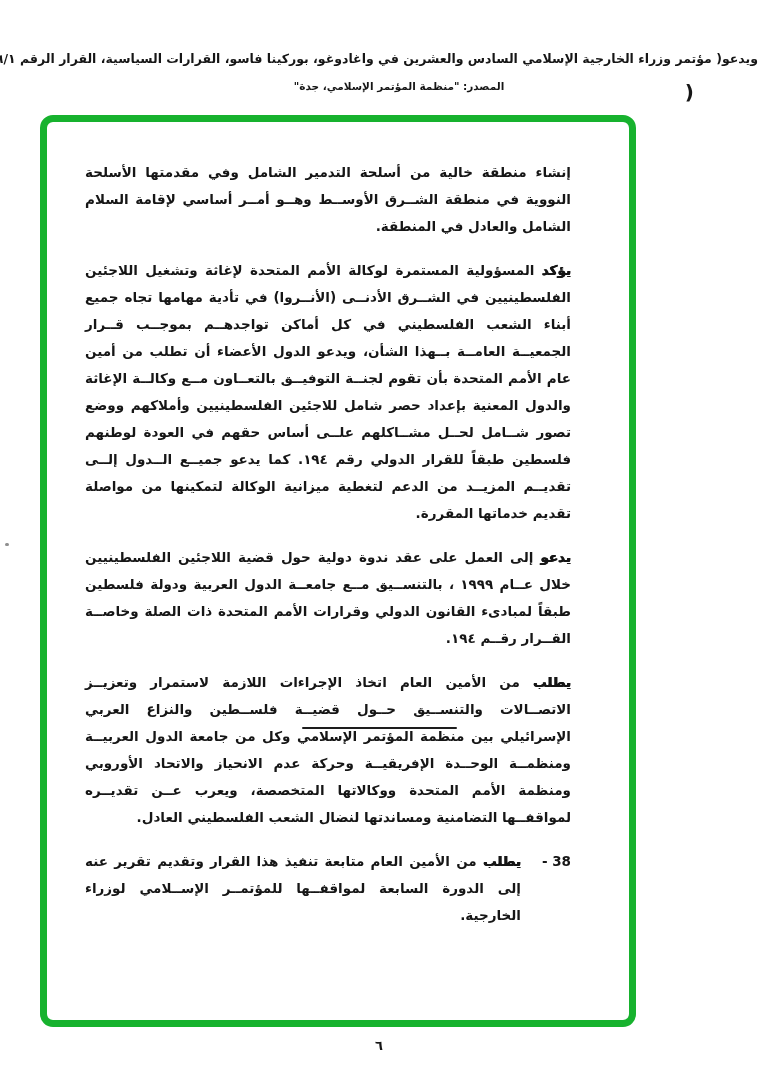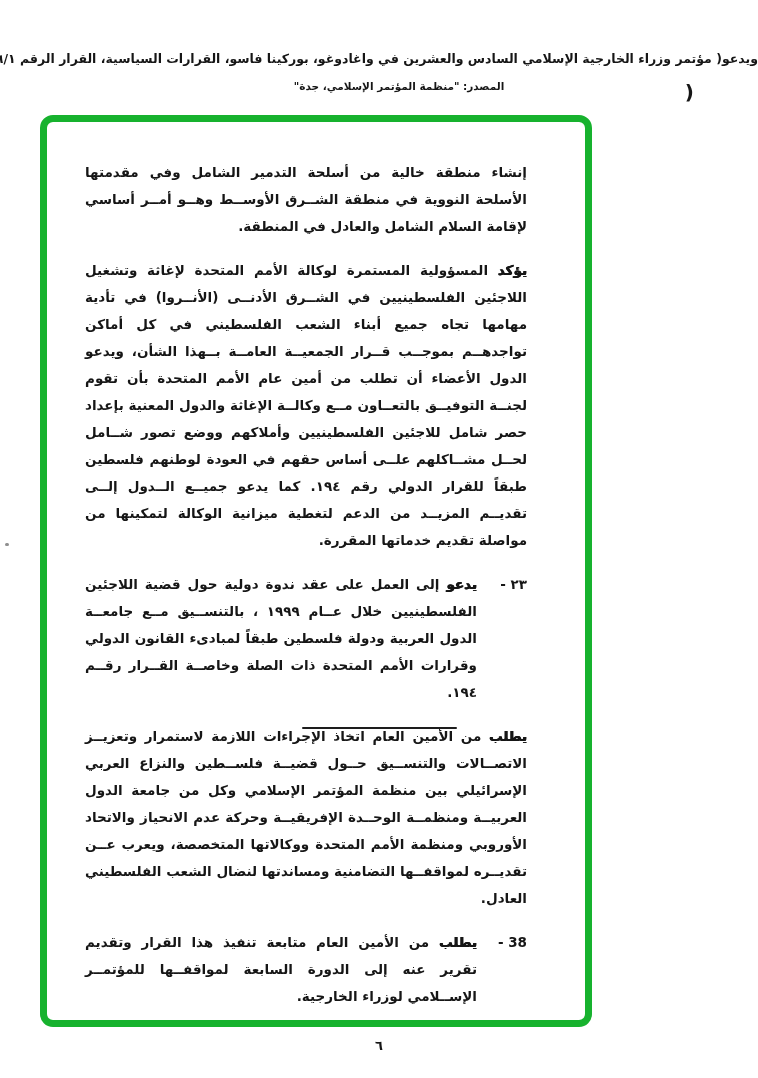--- a/index.html
+++ b/index.html
@@ -23,21 +23,21 @@
     font-size: 10.5px; font-weight: bold; line-height: 16px;
   }
   .ltr-glyph { direction: ltr; unicode-bidi: bidi-override; }
   .stray-paren {
     position: absolute; top: 80px; right: 64px;
     font-size: 20px; font-weight: bold;
   }
   
   .frame {
     position: absolute; left: 40px; top: 115px;
-    width: 552px; height: 912px;
+    width: 596px; height: 912px;
     border: 7px solid #17b22e;
     border-radius: 13px;
     box-sizing: border-box;
     background: #ffffff;
     padding-left: 44px;
   }
   .doc-body {
     position: absolute; inset: 0;
     padding: 37px 58px 0 38px;
     direction: rtl;
@@ -85,21 +85,20 @@
 <div class="frame">
   <div class="doc-body">
 
     <p class="cont-para">إنشاء منطقة خالية من أسلحة التدمير الشامل وفي مقدمتها الأسلحة النووية في منطقة الشــرق الأوســط وهــو أمــر أساسي لإقامة السلام الشامل والعادل في المنطقة.</p>
 
     <div class="res-item">
       <span class="item-body"><span class="lead-word">يؤكد</span><span> المسؤولية المستمرة لوكالة الأمم المتحدة لإغاثة وتشغيل اللاجئين الفلسطينيين في الشــرق الأدنــى (الأنــروا) في تأدية مهامها تجاه جميع أبناء الشعب الفلسطيني في كل أماكن تواجدهــم بموجــب قــرار الجمعيــة العامــة بــهذا الشأن، ويدعو الدول الأعضاء أن تطلب من أمين عام الأمم المتحدة بأن تقوم لجنــة التوفيــق بالتعــاون مــع وكالــة الإغاثة والدول المعنية بإعداد حصر شامل للاجئين الفلسطينيين وأملاكهم ووضع تصور شــامل لحــل مشــاكلهم علــى أساس حقهم في العودة لوطنهم فلسطين طبقاً للقرار الدولي رقم ١٩٤. كما يدعو جميــع الــدول إلــى تقديــم المزيــد من الدعم لتغطية ميزانية الوكالة لتمكينها من مواصلة تقديم خدماتها المقررة.</span></span>
     </div>
 
     <div class="res-item">
-      <span class="marker">٢٣ -</span>
       <span class="item-body"><span class="lead-word">يدعو</span><span> إلى العمل على عقد ندوة دولية حول قضية اللاجئين الفلسطينيين خلال عــام ١٩٩٩ ، بالتنســيق مــع جامعــة الدول العربية ودولة فلسطين طبقاً لمبادىء القانون الدولي وقرارات الأمم المتحدة ذات الصلة وخاصــة القــرار رقــم ١٩٤.</span></span>
     </div>
 
     <div class="res-item">
       <span class="item-body"><span class="lead-word">يطلب</span><span> من الأمين العام اتخاذ الإجراءات اللازمة لاستمرار وتعزيــز الاتصــالات والتنســيق حــول قضيــة فلســطين والنزاع العربي الإسرائيلي بين منظمة المؤتمر الإسلامي وكل من جامعة الدول العربيــة ومنظمــة الوحــدة الإفريقيــة وحركة عدم الانحياز والاتحاد الأوروبي ومنظمة الأمم المتحدة ووكالاتها المتخصصة، ويعرب عــن تقديــره لمواقفــها التضامنية ومساندتها لنضال الشعب الفلسطيني العادل.</span></span>
     </div>
 
     <div class="res-item">
       <span class="marker">38 -</span>
       <span class="item-body"><span class="lead-word">يطلب</span><span> من الأمين العام متابعة تنفيذ هذا القرار وتقديم تقرير عنه إلى الدورة السابعة لمواقفــها للمؤتمــر الإســلامي لوزراء الخارجية.</span></span>

